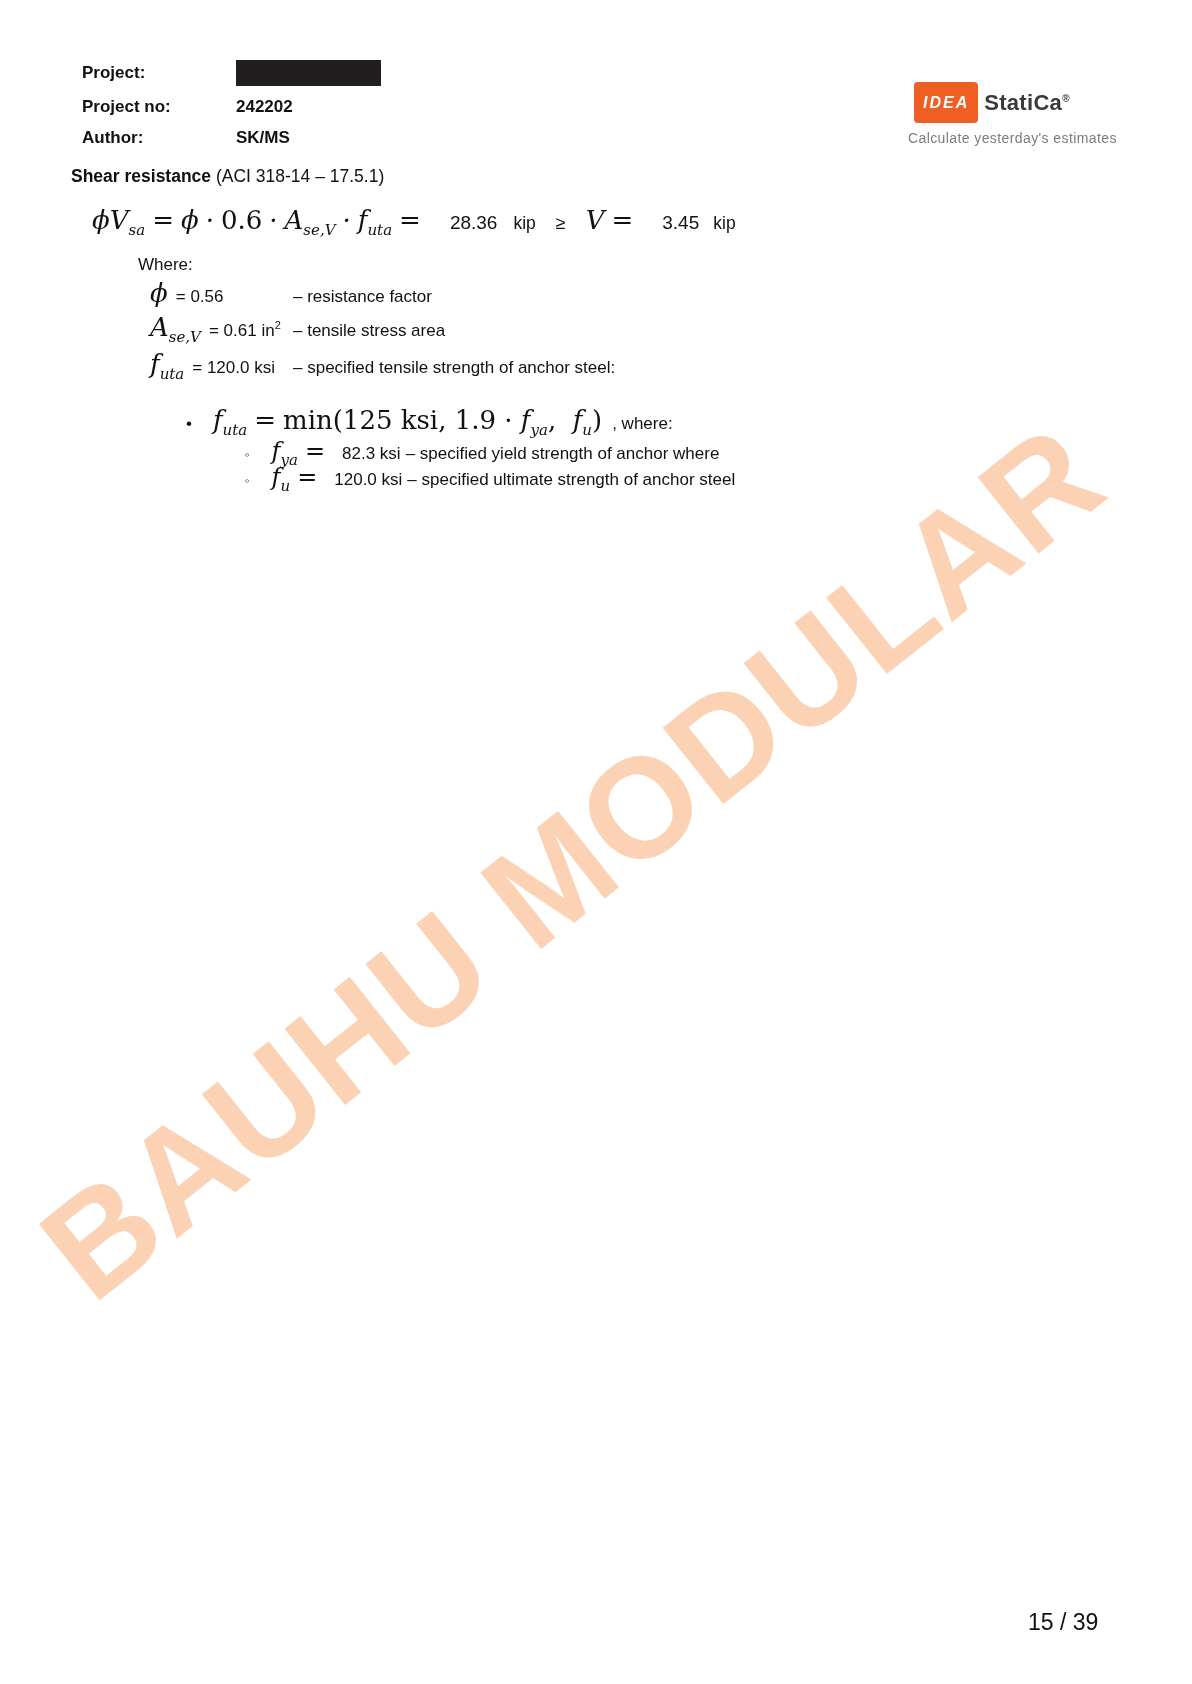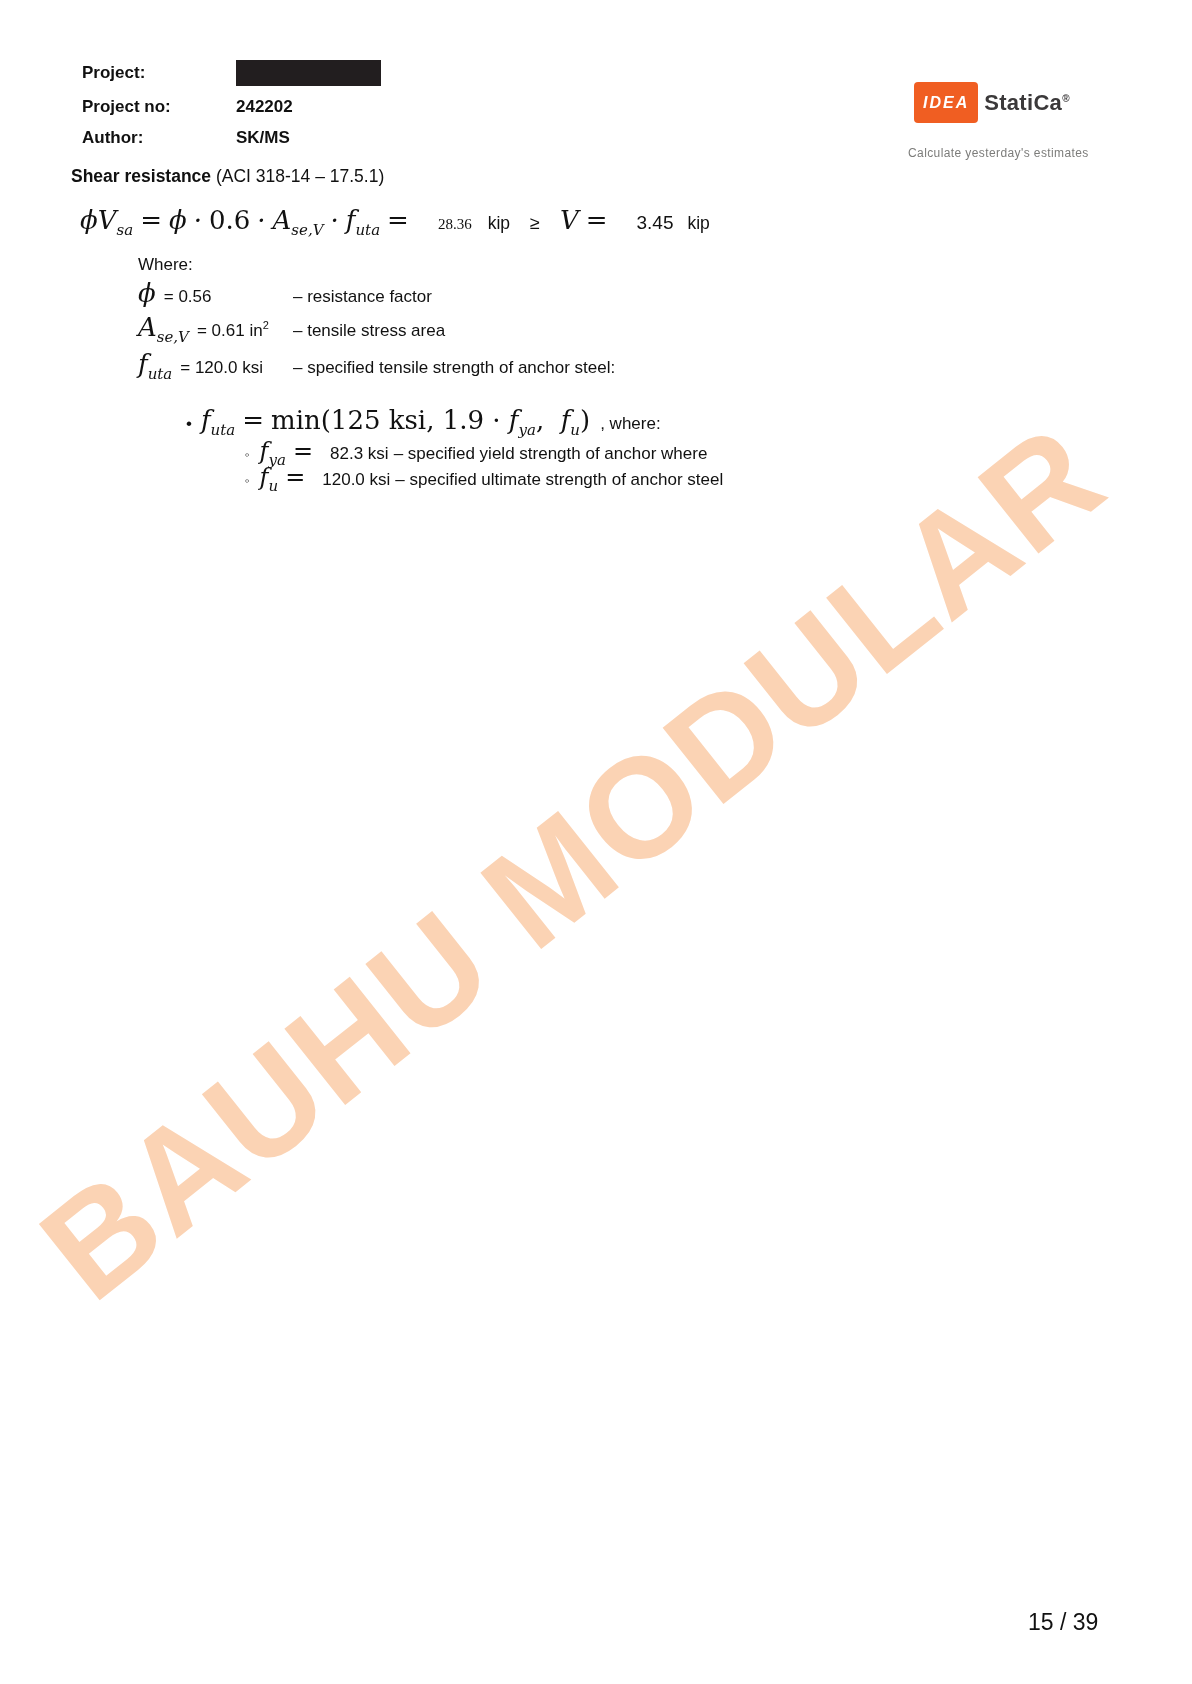--- a/index.html
+++ b/index.html
@@ -64,49 +64,50 @@
   }
   .statica {
     font-size: 22px;
     font-weight: bold;
     color: #3b393a;
     margin-left: 6px;
     letter-spacing: 0.3px;
   }
   .reg-mark { font-size: 10px; vertical-align: super; font-weight: bold; }
   .tagline {
-    font-size: 12px;
+    font-size: 14px;
     color: #7c7c7a;
-    margin-top: 23px;
+    margin-top: 7px;
     letter-spacing: 0.4px;
   }
 
   
   .section-title { left: 71px; top: 166px; font-size: 17.5px; }
   .section-title .bold { font-weight: bold; }
 
   
   .math {
     font-family: "DejaVu Serif", serif;
     font-style: italic;
     font-size: 26px;
     white-space: nowrap;
+    margin-left: 12px;
   }
   .math sub {
     font-size: 15px;
     font-style: italic;
     line-height: 0;
   }
   .math .op { margin: 0 7px; }
   .math .rm { font-style: normal; }
   .sans { font-family: "Liberation Sans", sans-serif; font-style: normal; font-size: 17px; }
 
   
   .formula { left: 80px; top: 205px; display: flex; align-items: baseline; }
-  .f-capacity { margin-left: 22px; font-size: 15px; font-family: Liberation Serif, serif; }
+  .f-capacity { margin-left: 22px; font-size: 19px; }
   .f-unit1 { margin-left: 16px; font-size: 17.5px; }
   .f-geq { margin-left: 20px; font-size: 18px; }
   .f-vmath { margin-left: 20px; }
   .f-demand { margin-left: 22px; font-size: 19px; }
   .f-unit2 { margin-left: 14px; font-size: 17.5px; }
 
   
   .where-label { left: 138px; top: 255px; font-size: 17px; }
   .where-row { display: flex; align-items: baseline; font-size: 17px; }
   .w-left { width: 155px; flex: 0 0 155px; }

